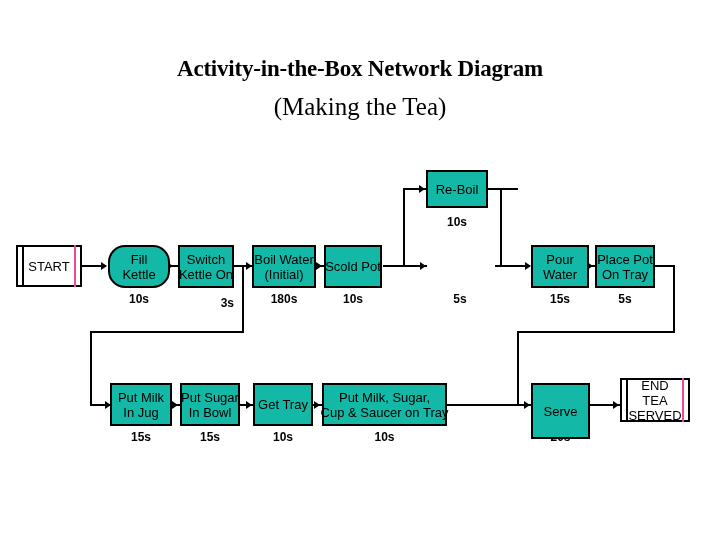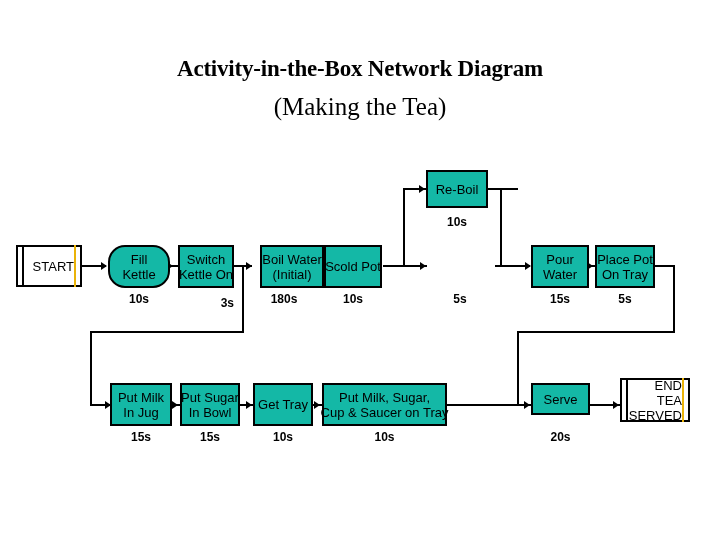--- a/index.html
+++ b/index.html
@@ -72,25 +72,25 @@
     background: #ffffff;
     z-index: 3;
   }
   .terminator .inner {
     position: absolute;
     left: 4px;
     top: -2px;
     right: 4px;
     bottom: -2px;
     border-left: 2px solid #000000;
-    border-right: 2px solid #eab308;
+    border-right: 2px solid #ec4899;
     box-sizing: border-box;
     display: flex;
     flex-direction: column;
-    align-items: flex-end;
+    align-items: center;
     justify-content: center;
     font-size: 13px;
     line-height: 15px;
     color: #000000;
     white-space: nowrap;
   }
 
   
   .duration {
     position: absolute;
@@ -201,21 +201,21 @@
     <span class="line">Kettle</span>
   </div>
   <div class="duration" style="left:108px; top:292px; width:62px;">10s</div>
 
   <div class="node overflow" style="left:178px; top:245px; width:56px; height:43px;">
     <span class="line">Switch</span>
     <span class="line">Kettle On</span>
   </div>
   <div class="duration" style="left:178px; top:296px; width:56px;text-align:right;">3s</div>
 
-  <div class="node overflow" style="left:260px; top:245px; width:64px; height:43px;">
+  <div class="node overflow" style="left:252px; top:245px; width:64px; height:43px;">
     <span class="line">Boil Water</span>
     <span class="line">(Initial)</span>
   </div>
   <div class="duration" style="left:252px; top:292px; width:64px;">180s</div>
 
   <div class="node overflow" style="left:324px; top:245px; width:58px; height:43px;">
     <span class="line">Scold Pot</span>
   </div>
   <div class="duration" style="left:324px; top:292px; width:58px;">10s</div>
 
@@ -249,21 +249,21 @@
     <span class="line">Get Tray</span>
   </div>
   <div class="duration" style="left:253px; top:430px; width:60px;">10s</div>
 
   <div class="node overflow" style="left:322px; top:383px; width:125px; height:43px;">
     <span class="line">Put Milk, Sugar,</span>
     <span class="line">Cup &amp; Saucer on Tray</span>
   </div>
   <div class="duration" style="left:322px; top:430px; width:125px;">10s</div>
 
-  <div class="node" style="left:531px; top:383px; width:59px; height:32px;">
+  <div class="node" style="left:531px; top:383px; width:59px; height:56px;">
     <span class="line">Serve</span>
   </div>
   <div class="duration" style="left:531px; top:430px; width:59px;">20s</div>
 
   <div class="terminator" style="left:620px; top:378px; width:70px; height:44px;">
     <div class="inner">
       <span class="line">END</span>
       <span class="line">TEA</span>
       <span class="line">SERVED</span>
     </div>

